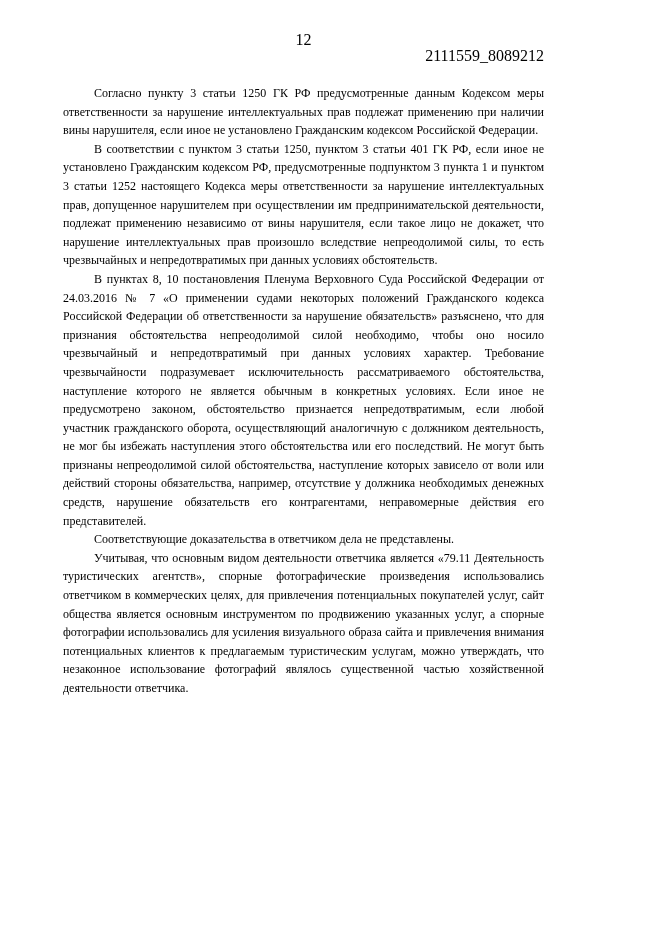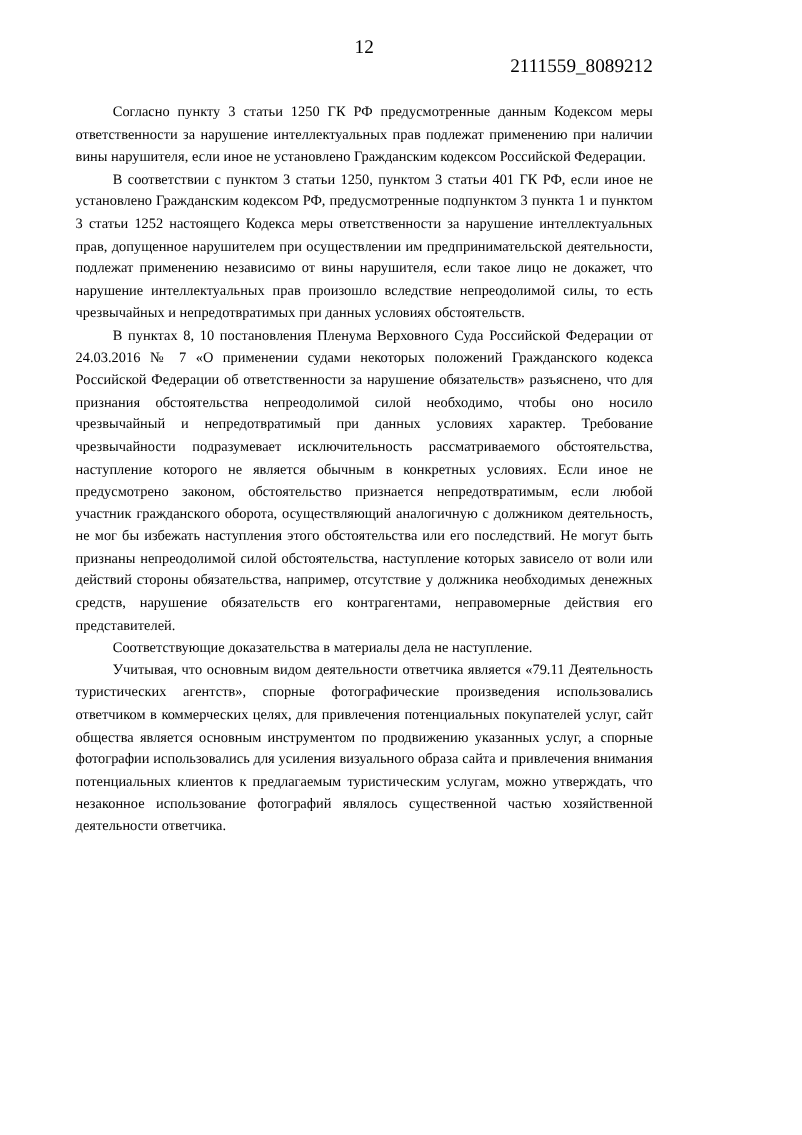--- a/index.html
+++ b/index.html
@@ -58,17 +58,17 @@
 
   <div class="header">
     <span class="page-num">12</span>
     <span class="case-code">2111559_8089212</span>
   </div>
 
   <div class="body-text">
     <p>Согласно пункту 3 статьи 1250 ГК РФ предусмотренные данным Кодексом меры ответственности за нарушение интеллектуальных прав подлежат применению при наличии вины нарушителя, если иное не установлено Гражданским кодексом Российской Федерации.</p>
     <p>В соответствии с пунктом 3 статьи 1250, пунктом 3 статьи 401 ГК РФ, если иное не установлено Гражданским кодексом РФ, предусмотренные подпунктом 3 пункта 1 и пунктом 3 статьи 1252 настоящего Кодекса меры ответственности за нарушение интеллектуальных прав, допущенное нарушителем при осуществлении им предпринимательской деятельности, подлежат применению независимо от вины нарушителя, если такое лицо не докажет, что нарушение интеллектуальных прав произошло вследствие непреодолимой силы, то есть чрезвычайных и непредотвратимых при данных условиях обстоятельств.</p>
     <p>В пунктах 8, 10 постановления Пленума Верховного Суда Российской Федерации от 24.03.2016 № 7 «О применении судами некоторых положений Гражданского кодекса Российской Федерации об ответственности за нарушение обязательств» разъяснено, что для признания обстоятельства непреодолимой силой необходимо, чтобы оно носило чрезвычайный и непредотвратимый при данных условиях характер. Требование чрезвычайности подразумевает исключительность рассматриваемого обстоятельства, наступление которого не является обычным в конкретных условиях. Если иное не предусмотрено законом, обстоятельство признается непредотвратимым, если любой участник гражданского оборота, осуществляющий аналогичную с должником деятельность, не мог бы избежать наступления этого обстоятельства или его последствий. Не могут быть признаны непреодолимой силой обстоятельства, наступление которых зависело от воли или действий стороны обязательства, например, отсутствие у должника необходимых денежных средств, нарушение обязательств его контрагентами, неправомерные действия его представителей.</p>
-    <p>Соответствующие доказательства в материалы дела не наступление.</p>
+    <p>Соответствующие доказательства в ответчиком дела не представлены.</p>
     <p>Учитывая, что основным видом деятельности ответчика является «79.11 Деятельность туристических агентств», спорные фотографические произведения использовались ответчиком в коммерческих целях, для привлечения потенциальных покупателей услуг, сайт общества является основным инструментом по продвижению указанных услуг, а спорные фотографии использовались для усиления визуального образа сайта и привлечения внимания потенциальных клиентов к предлагаемым туристическим услугам, можно утверждать, что незаконное использование фотографий являлось существенной частью хозяйственной деятельности ответчика.</p>
   </div>
 
 </div>
 
 </body></html>

